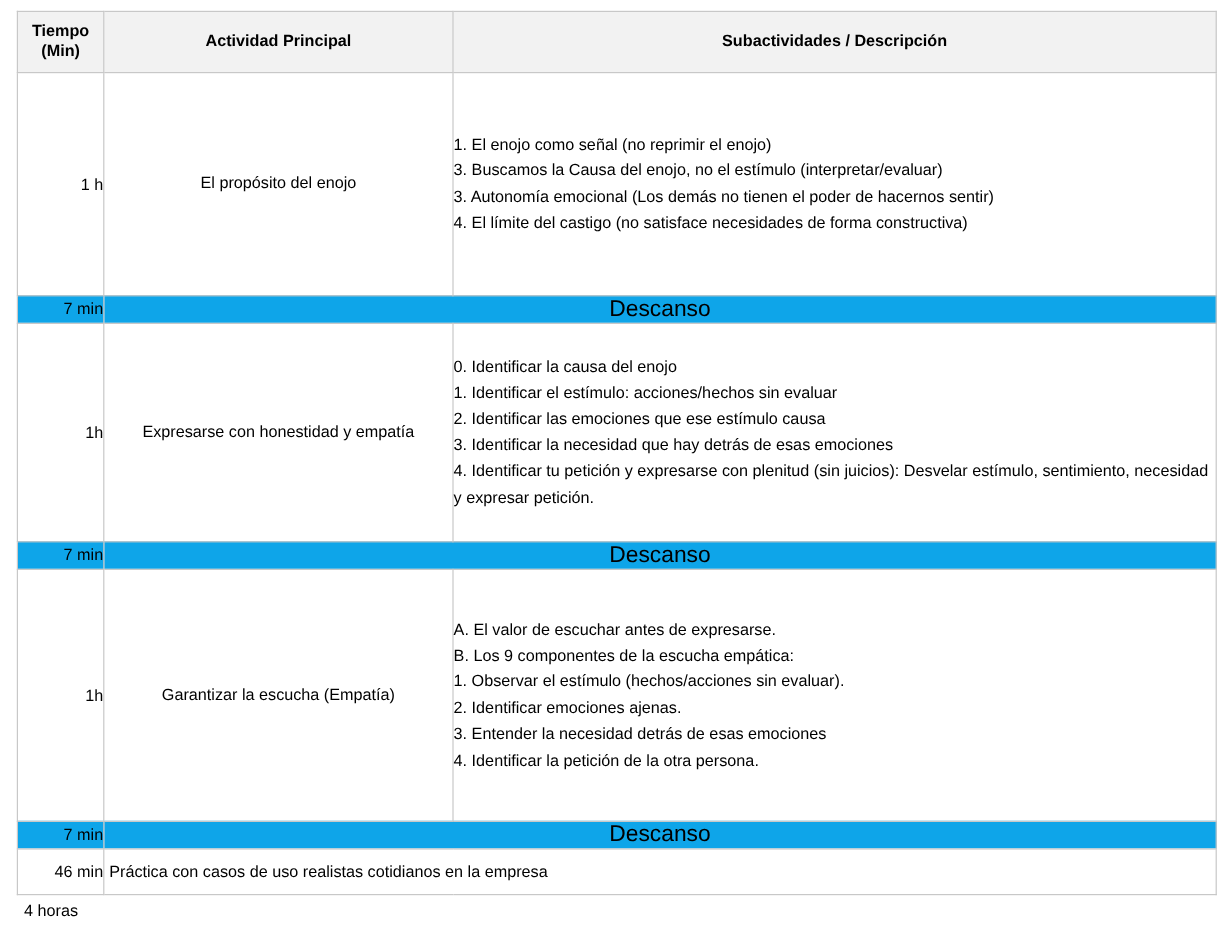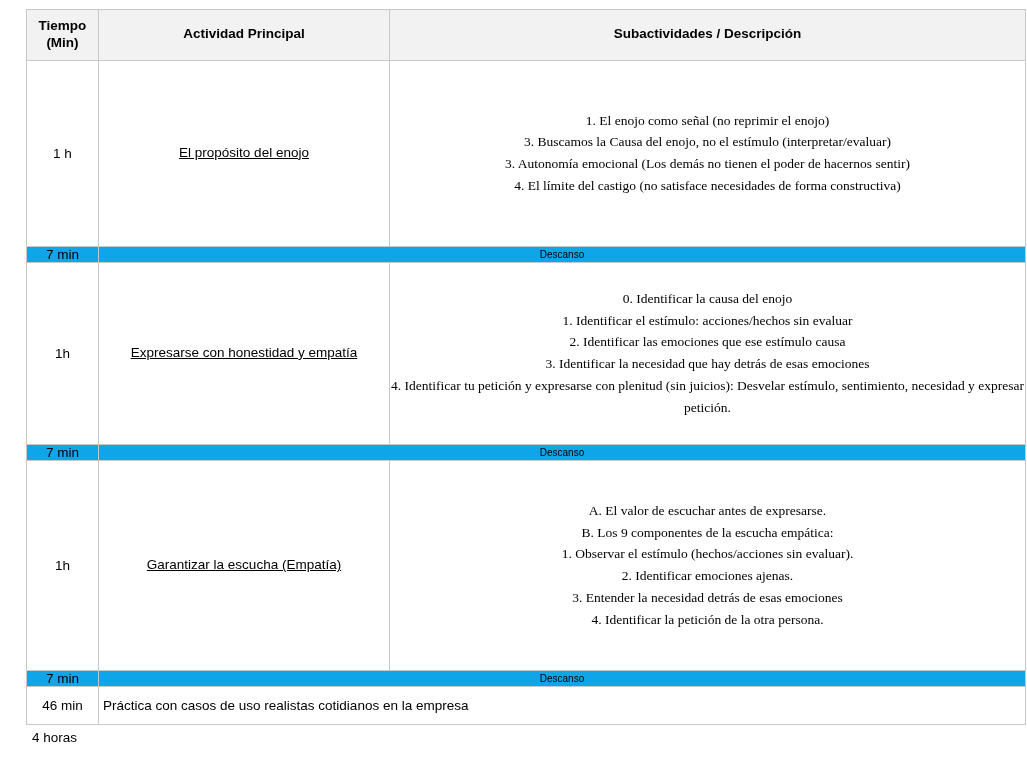--- a/index.html
+++ b/index.html
@@ -13,21 +13,21 @@
     font-family: "Liberation Sans", sans-serif;
     color: #000000;
     font-size: 13.5px;
     overflow: hidden;
   }
   .page {
     position: relative;
     width: 1027px;
     height: 774px;
     box-sizing: border-box;
-    padding: 9px 14px 0 26px;
+    padding: 9px 14px 0 14px;
   }
   table.schedule {
     border-collapse: collapse;
     width: 999px;
     table-layout: fixed;
   }
   table.schedule col.c-time  { width: 72px; }
   table.schedule col.c-act   { width: 291px; }
   table.schedule col.c-sub   { width: 636px; }
 
@@ -39,47 +39,45 @@
   }
   table.schedule thead th {
     background: #f2f2f2;
     font-weight: bold;
     font-size: 13.5px;
     text-align: center;
     padding: 8px 4px;
     line-height: 1.25;
   }
   .cell-time {
-    text-align: center;
+    text-align: right;
     font-size: 13.5px;
     padding: 6px 4px;
   }
   .cell-act {
     text-align: center;
     font-size: 13.5px;
     padding: 8px 10px;
     line-height: 1.4;
-    text-decoration: underline;
   }
   .cell-sub {
-    text-align: center;
+    text-align: left;
     font-size: 13.5px;
     padding: 14px 16px 14px 12px;
     line-height: 1.62;
-    font-family: Liberation Serif, serif;
   }
   .cell-sub .line {
     white-space: normal;
   }
   .row-break td {
     background: #0ea5e9;
   }
   .break-label {
     text-align: center;
-    font-size: 10px;
+    font-size: 19px;
     padding: 6px 4px;
   }
   .row-practice .cell-practice {
     font-size: 13.5px;
     padding: 11px 4px;
   }
   .total {
     margin-top: 5px;
     margin-left: 6px;
     font-size: 13.5px;

